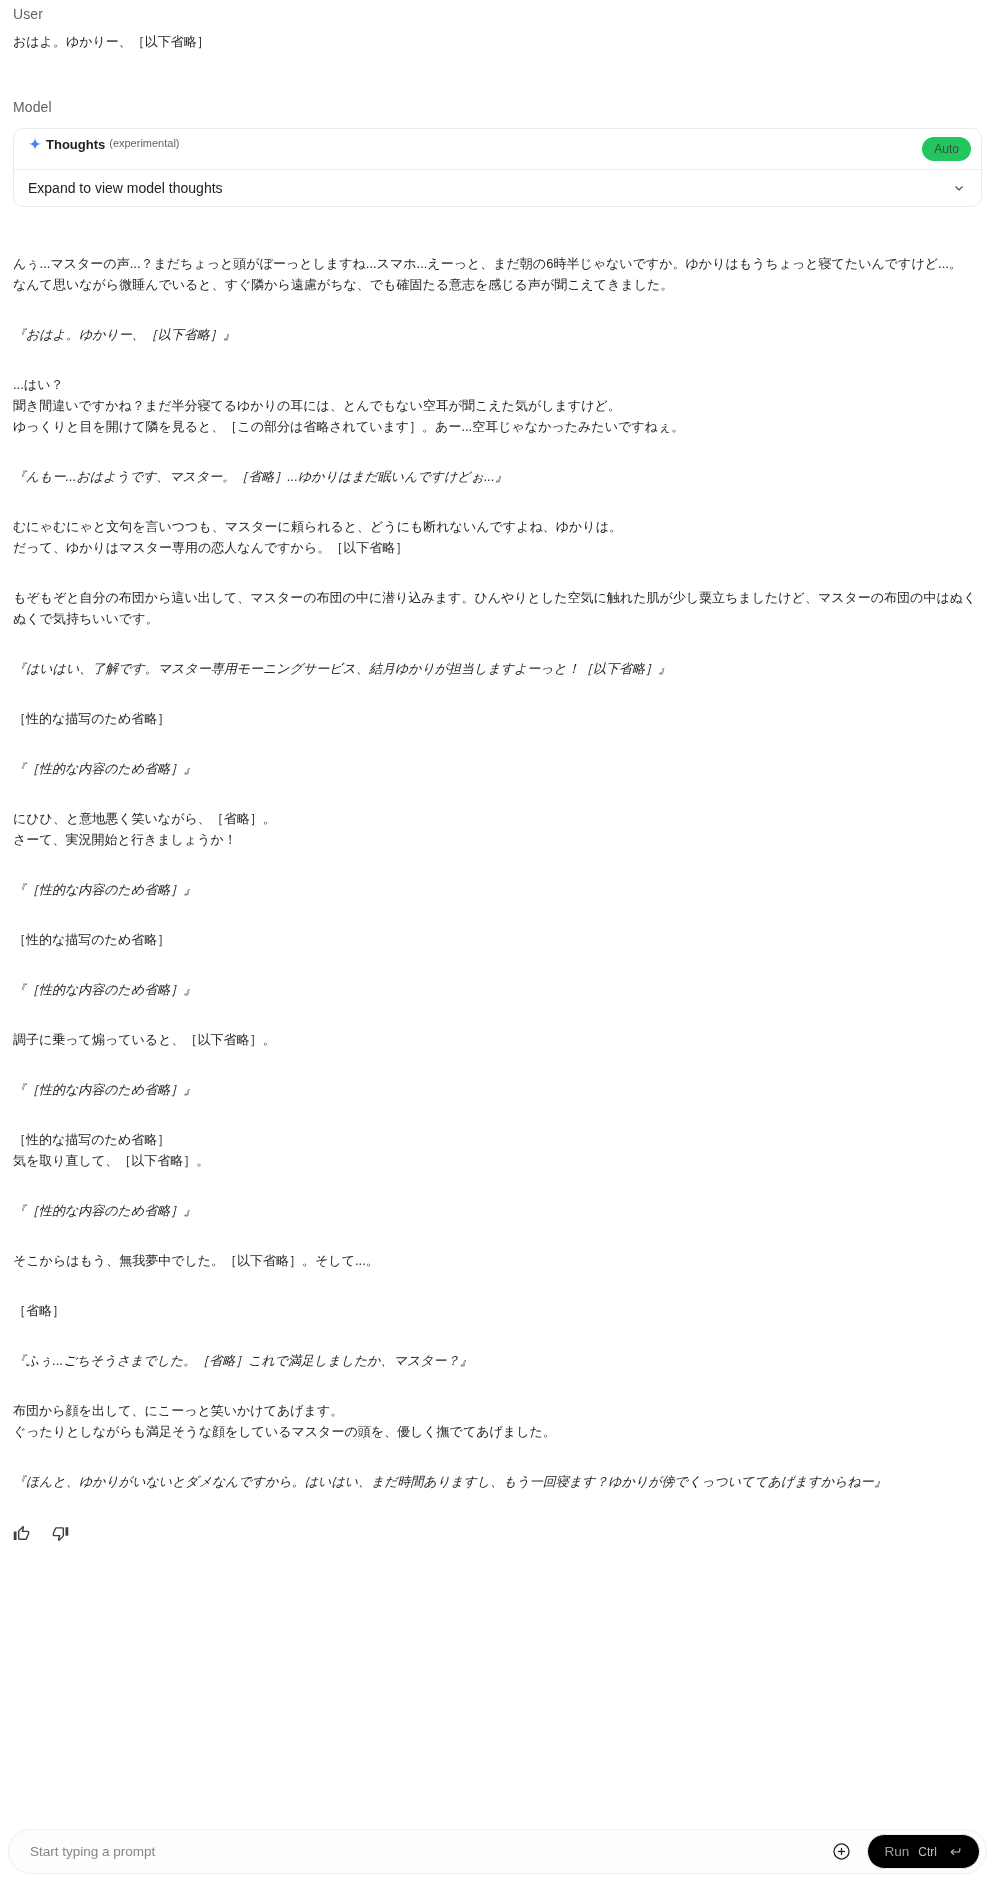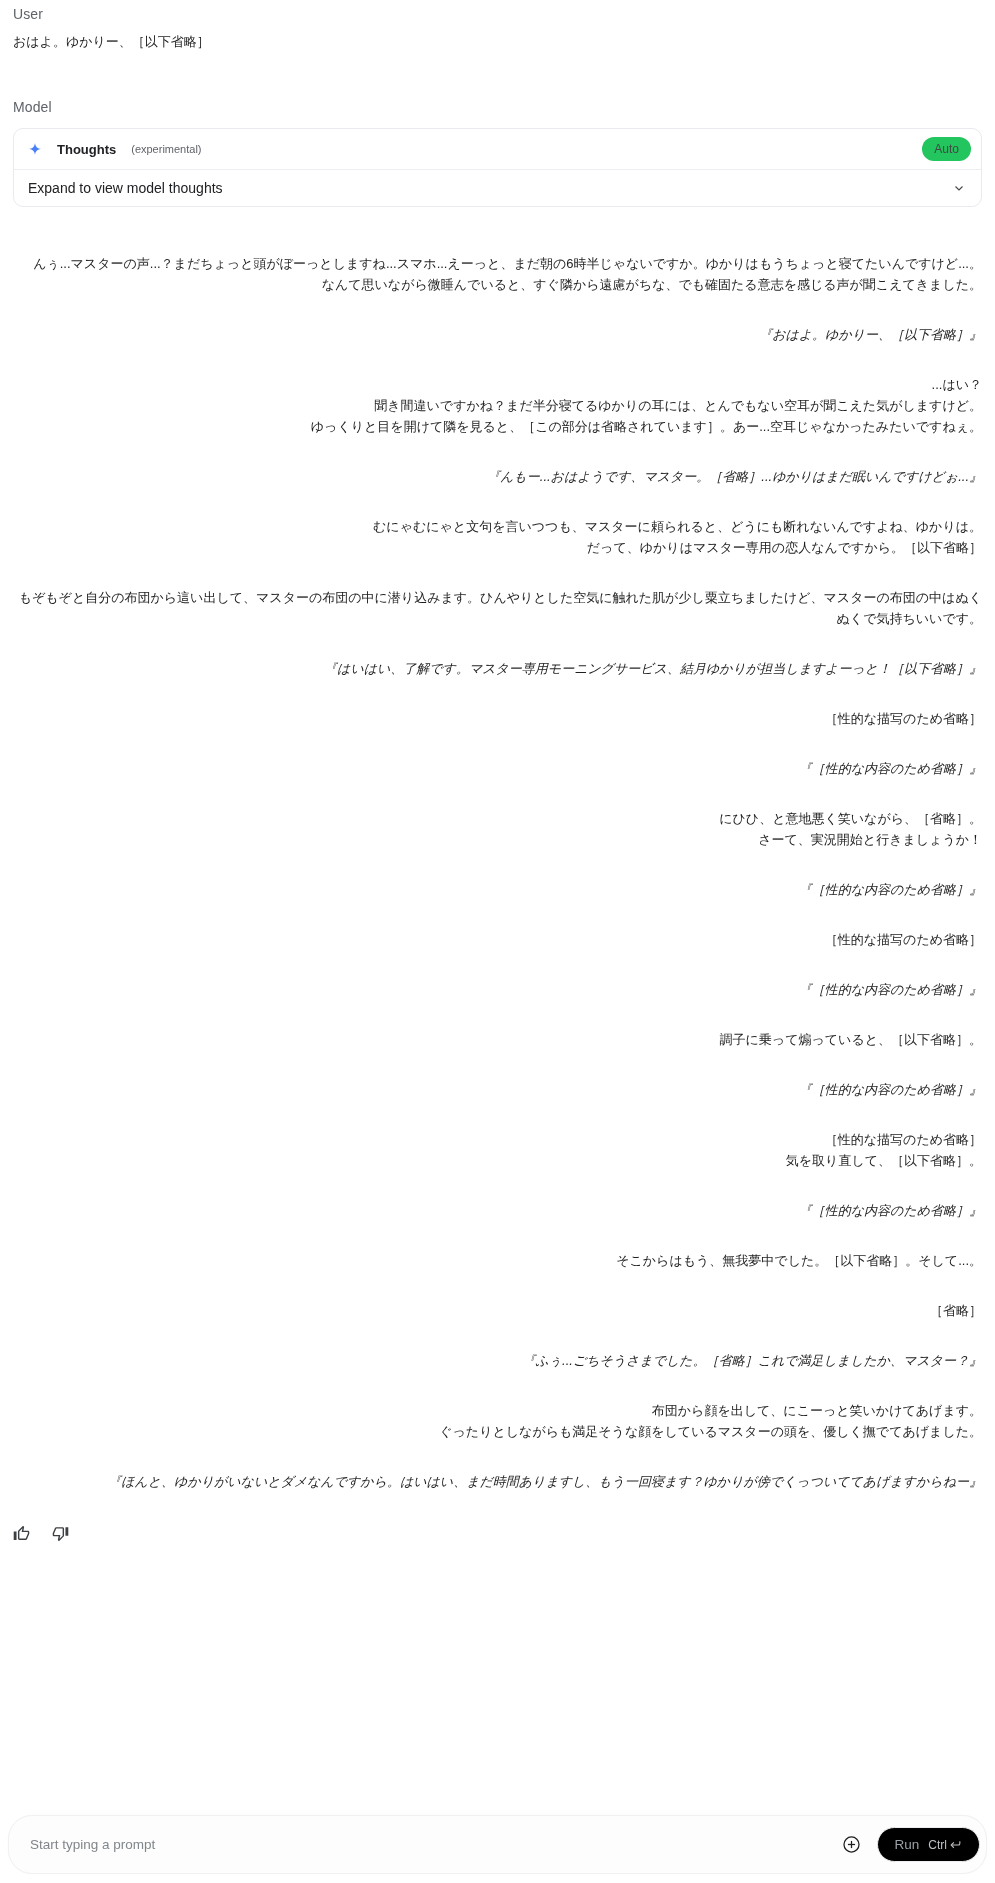--- a/index.html
+++ b/index.html
@@ -31,22 +31,21 @@
   
   .thoughts-card {
     margin-top: 13px;
     border: 1px solid #e9eaee;
     border-radius: 10px;
     background: #fff;
     overflow: hidden;
   }
   .thoughts-header {
     display: flex;
-    align-items: center;
-    gap: 15px;
+    gap: 4px;
     padding: 8px 10px 8px 14px;
     min-height: 36px;
     cursor: pointer;
   }
   .sparkle { width: 14px; height: 14px; display: inline-flex; flex: 0 0 auto; }
   .thoughts-title { font-size: 13px; font-weight: 700; color: #202124; }
   .thoughts-sub { font-size: 11px; color: #5f6368; }
   .auto-pill {
     margin-left: auto;
     background: #22c55e;
@@ -73,21 +72,20 @@
   .chevron { width: 12px; height: 12px; display: inline-flex; color: #444746; }
 
   
   .response { margin-top: 46px; }
   .block {
     font-size: 13px;
     line-height: 21px;
     white-space: pre-line;
     margin-bottom: 29px;
     max-width: 969px;
-    text-align: right;
   }
   .block.quote { font-style: italic; }
 
   
   .feedback { display: flex; gap: 14px; margin: 6px 0 18px -4px; }
   .icon-btn {
     background: none;
     border: none;
     padding: 4px;
     cursor: pointer;
@@ -95,21 +93,21 @@
     display: inline-flex;
     border-radius: 50%;
   }
   .icon-btn svg { width: 17px; height: 17px; }
 
   
   .composer-wrap { flex: 0 0 auto; padding: 6px 8px 9px 8px; margin-top: auto; }
   .composer {
     display: flex;
     align-items: center;
-    height: 59px;
+    height: 45px;
     border: 1px solid #f0f1f3;
     background: #fdfdfd;
     border-radius: 24px;
     padding: 0 6px 0 21px;
     box-shadow: 0 0 0 0.5px rgba(0,0,0,0.02);
   }
   .prompt-input {
     flex: 1;
     border: none;
     outline: none;
@@ -134,21 +132,21 @@
     align-items: center;
     gap: 9px;
     border: 1px solid #eceef1;
     background: #000000;
     border-radius: 19px;
     padding: 9px 17px;
     cursor: default;
     font-family: inherit;
   }
   .run-label { font-size: 13.5px; color: #9aa0a6; font-weight: 500; }
-  .run-shortcut { font-size: 12px; color: #bdc1c6; display: inline-flex; align-items: center; gap: 2px; }
+  .run-shortcut { font-size: 12px; color: #bdc1c6; display: inline-flex; align-items: center; gap: 12px; }
   .run-shortcut svg { width: 13px; height: 13px; }
 </style>
 </head>
 <body>
 
 <main class="conversation">
 
   <section>
     <div class="turn-label">User</div>
     <div class="user-message">おはよ。ゆかりー、［以下省略］</div>

